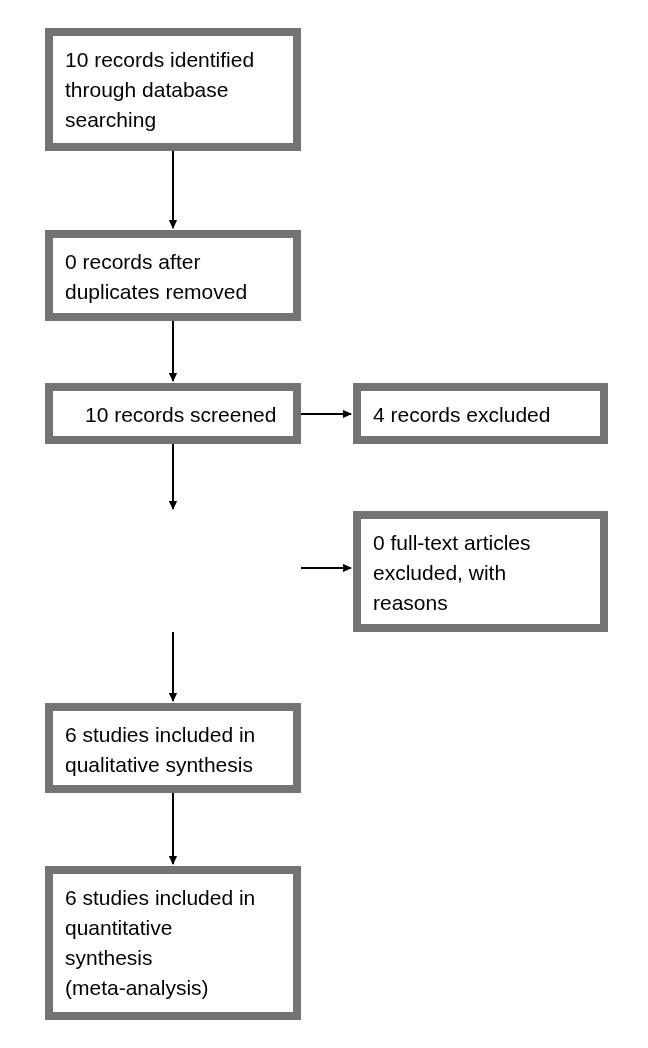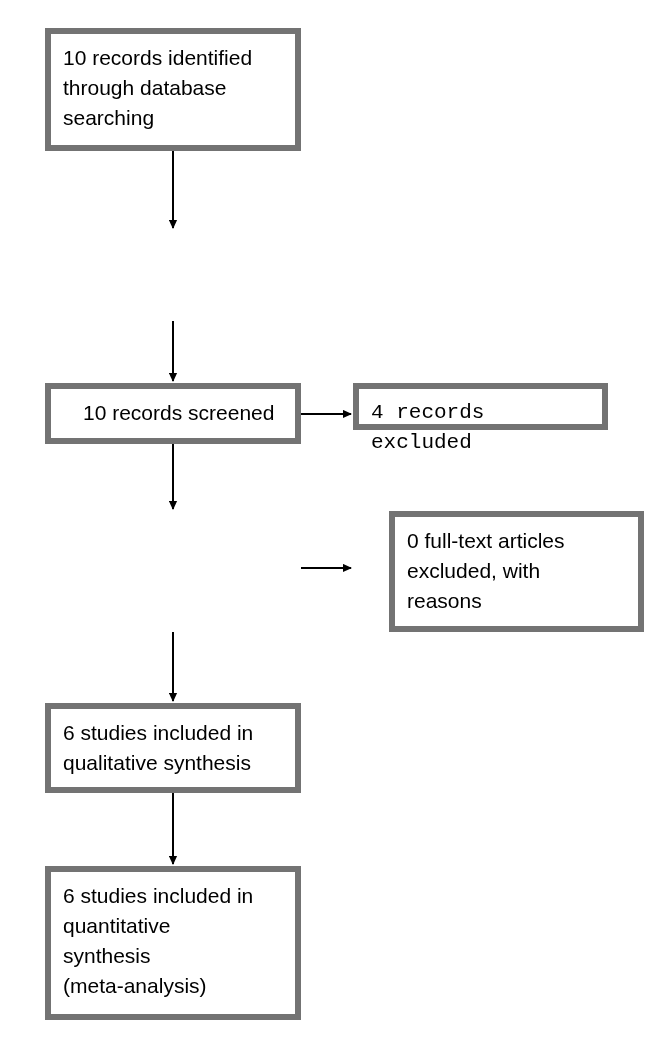--- a/index.html
+++ b/index.html
@@ -18,21 +18,21 @@
   }
   #diagram-canvas {
     position: absolute;
     left: 0;
     top: 0;
     width: 648px;
     height: 1048px;
   }
   .flow-box {
     position: absolute;
-    border: 6px solid #737373;
+    border: 8px solid #737373;
     background: #ffffff;
     padding: 9px 12px 6px 12px;
     font-size: 21px;
     line-height: 30px;
     color: #000000;
     white-space: pre-line;
     text-align: left;
   }
   svg.connectors {
     position: absolute;
@@ -67,27 +67,29 @@
 
     <line x1="173" y1="632" x2="173" y2="701" stroke="#000000" stroke-width="2" marker-end="url(#arrowhead)"></line>
 
     <line x1="173" y1="793" x2="173" y2="864" stroke="#000000" stroke-width="2" marker-end="url(#arrowhead)"></line>
   </svg>
 
   <div class="flow-box" style="left: 45px; top: 28px; width: 256px; height: 123px;">10 records identified
 through database
 searching</div>
 
+  <div class="flow-box" style="left: 45px; top: 230px; width: 256px; height: 91px;">0 records after
+duplicates removed</div>
 
   <div class="flow-box" style="left: 45px; top: 383px; width: 256px; height: 61px; padding-left: 32px;">10 records screened</div>
 
-  <div class="flow-box" style="left: 353px; top: 383px; width: 255px; height: 47px; font-family: Liberation Mono, monospace;">4 records excluded</div>
+  <div class="flow-box" style="left: 353px; top: 383px; width: 255px; height: 61px;">4 records excluded</div>
 
 
-  <div class="flow-box" style="left: 353px; top: 511px; width: 255px; height: 121px; margin-left: 36px;">0 full-text articles
+  <div class="flow-box" style="left: 353px; top: 511px; width: 255px; height: 121px;">0 full-text articles
 excluded, with
 reasons</div>
 
   <div class="flow-box" style="left: 45px; top: 703px; width: 256px; height: 90px;">6 studies included in
 qualitative synthesis</div>
 
   <div class="flow-box" style="left: 45px; top: 866px; width: 256px; height: 154px;">6 studies included in
 quantitative
 synthesis
 (meta-analysis)</div>

